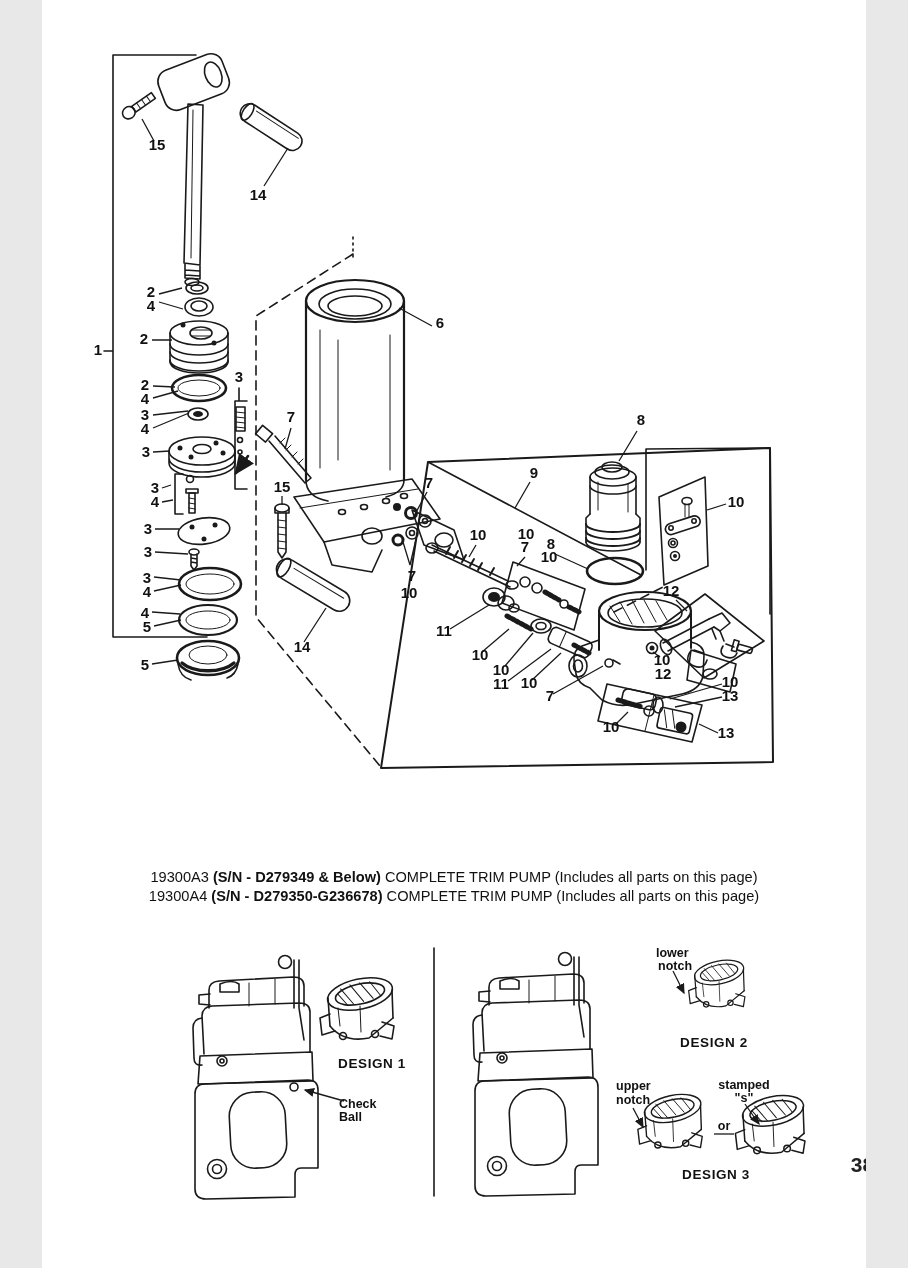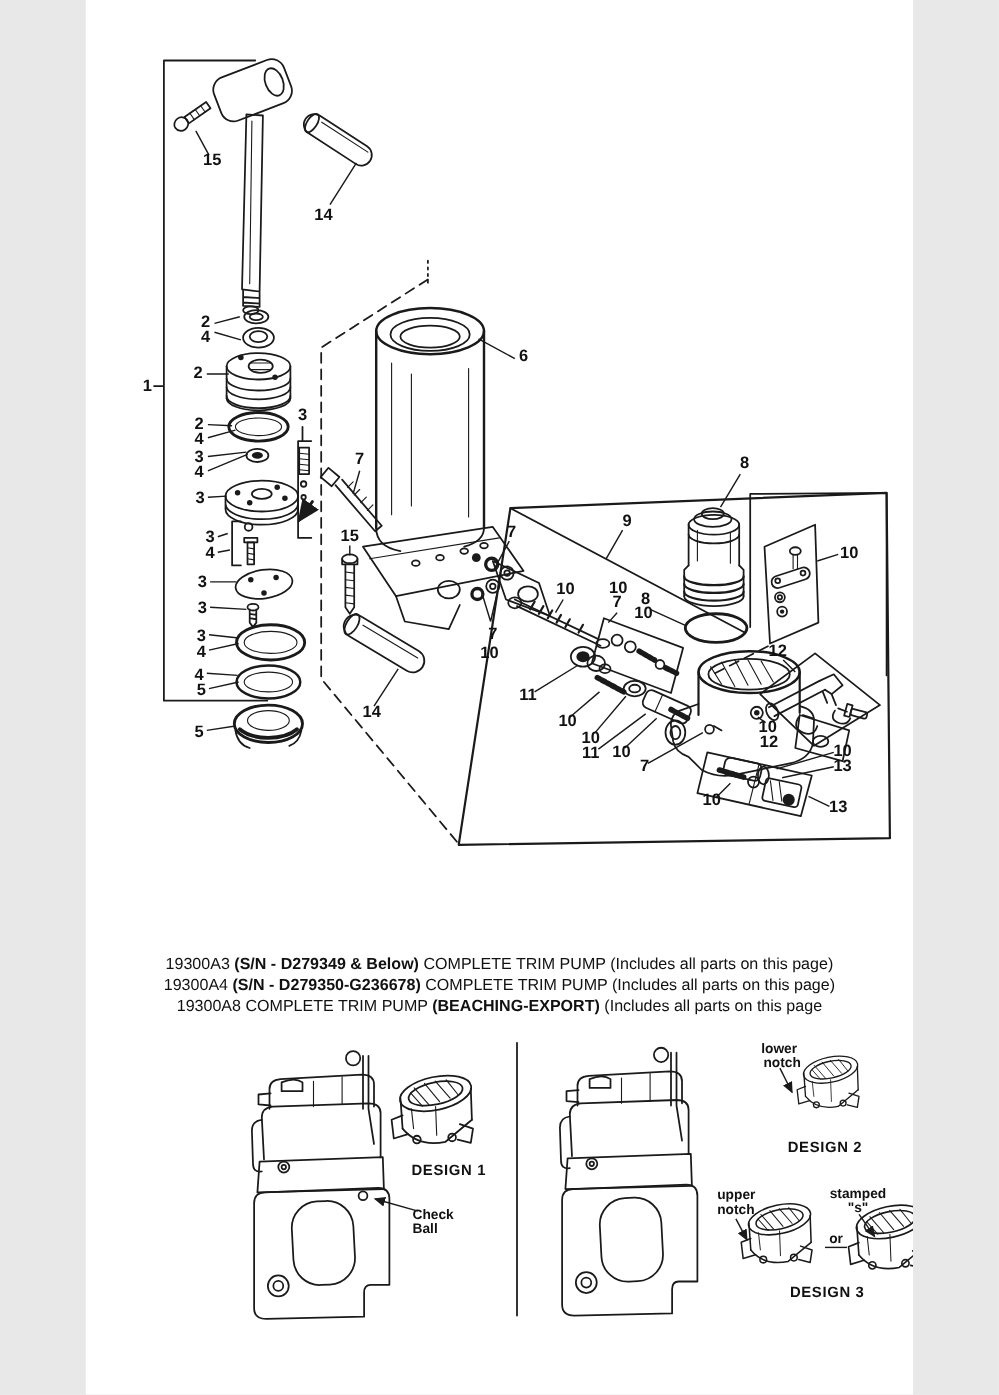--- a/index.html
+++ b/index.html
@@ -1,16 +1,16 @@
 <!DOCTYPE html>
 <html><head>
 <meta charset="utf-8">
 <style>
   html,body{margin:0;padding:0;background:#e8e8e8;}
-  .page{position:relative;width:752px;height:1268px;background:#ffffff;margin:0 auto;
+  .page{position:relative;width:824px;height:1268px;background:#ffffff;margin:0 auto;
         font-family:"Liberation Sans",sans-serif;color:#151515;overflow:hidden;}
   .page svg{position:absolute;left:0;top:0;}
   
   .s{stroke:#1a1a1a;fill:none;stroke-width:1.6;stroke-linecap:round;stroke-linejoin:round;}
   .thin{stroke-width:1;}
   .bold{stroke-width:2.6;}
   .f{fill:#1a1a1a;stroke:none;}
   .dash{stroke-dasharray:9 6;}
   .dashdot{stroke-dasharray:2 4;}
   .ld{stroke:#1a1a1a;fill:none;stroke-width:1.3;}
@@ -444,16 +444,15 @@
       <text class="design-label" x="674" y="1179">DESIGN 3</text>
     </g>
 
     <text class="fignum" x="838" y="1172">38239</text>
   </g>
 </svg>
 
 <div class="partlist">
   <div><span>19300A3 </span><b>(S/N - D279349 &amp; Below)</b><span> COMPLETE TRIM PUMP (Includes all parts on this page)</span></div>
   <div><span>19300A4 </span><b>(S/N - D279350-G236678)</b><span> COMPLETE TRIM PUMP (Includes all parts on this page)</span></div>
-  <div><span>19300A8 COMPLETE TRIM PUMP </span><b>(BEACHING-EXPORT)</b><span> (Includes all parts on this page</span></div>
 </div>
 
 </div>
 
 </body></html>

